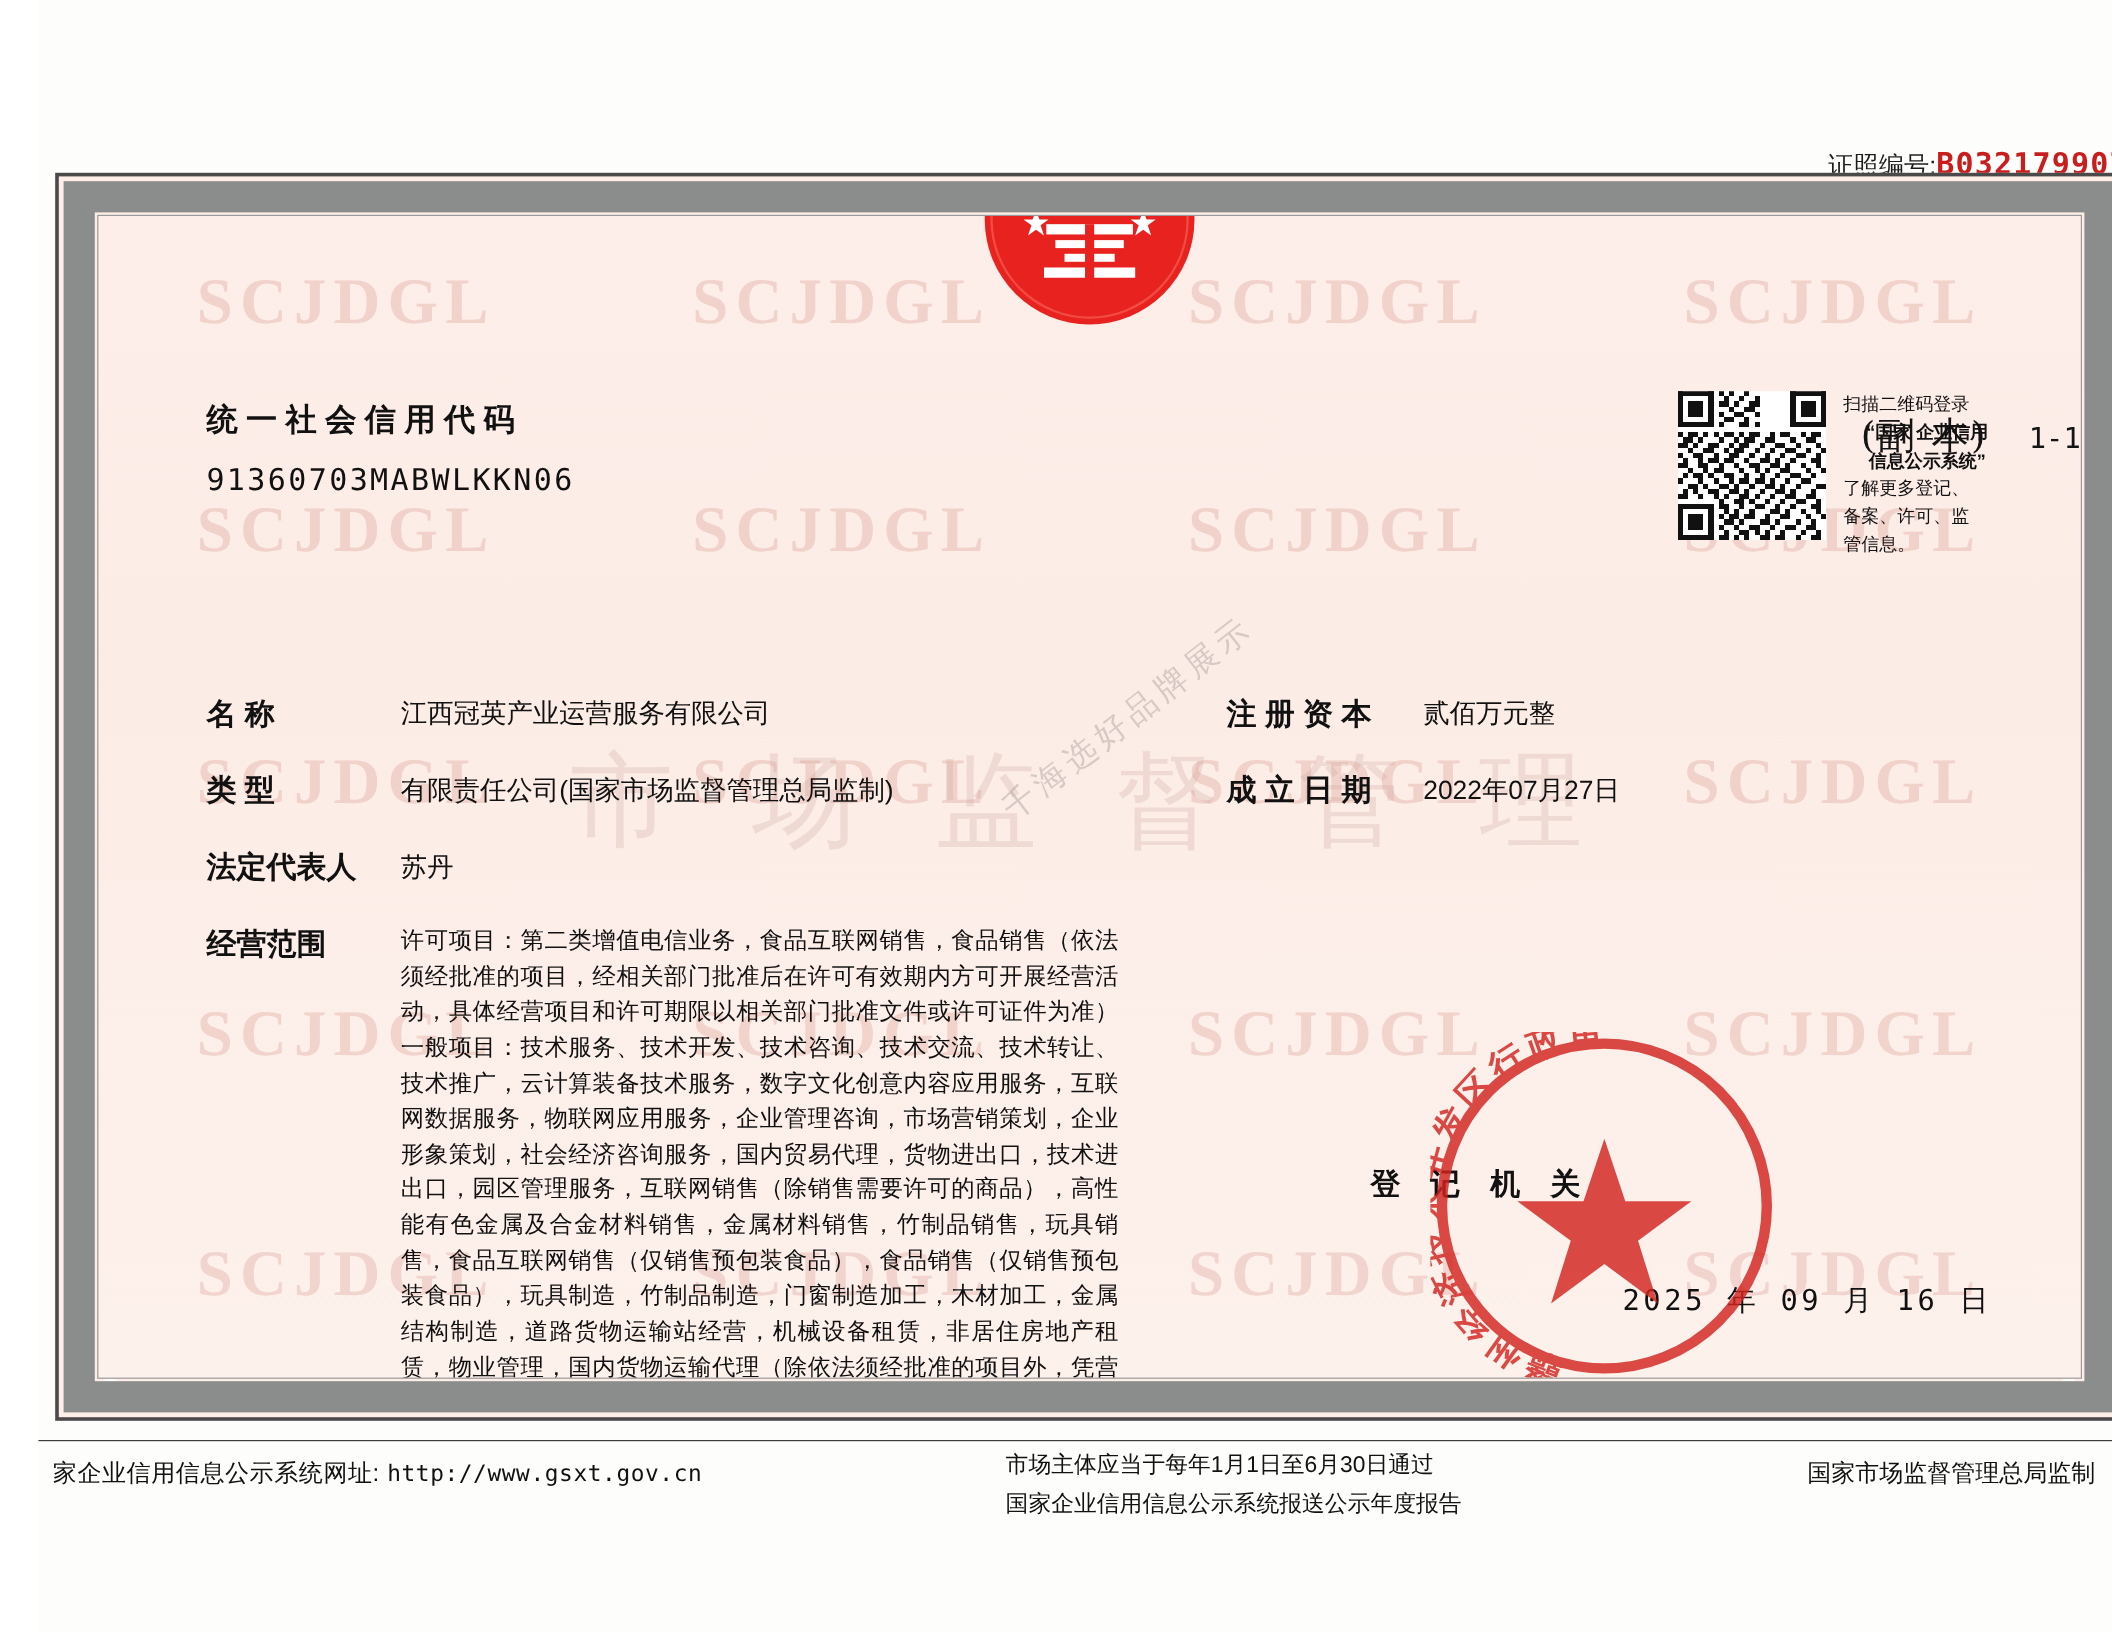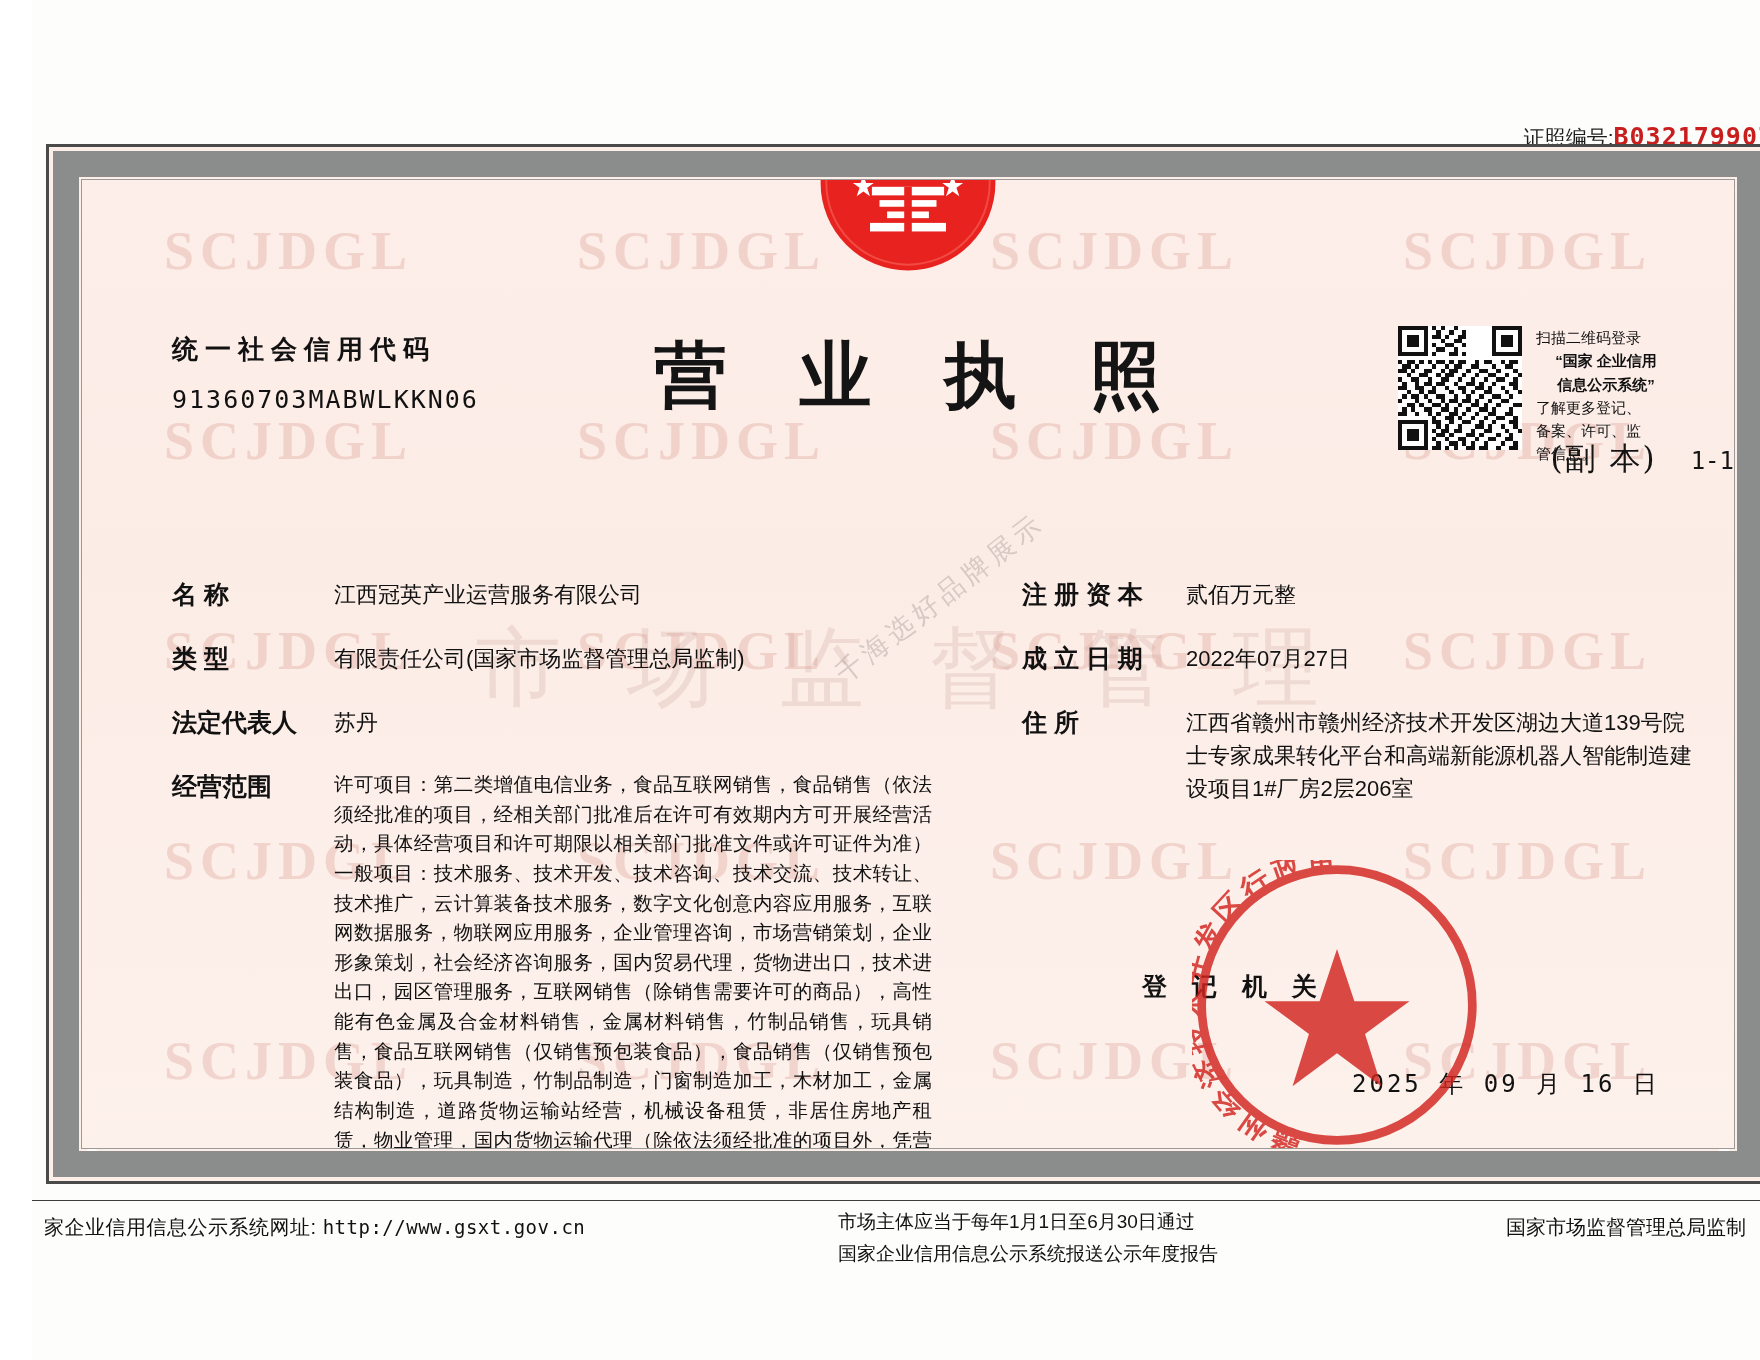--- a/index.html
+++ b/index.html
@@ -370,21 +370,20 @@
         <polygon points="53,92 56,100 64,100 57,105 60,114 53,109 46,114 49,105 42,100 50,100" fill="#fff"></polygon>
         <polygon points="147,92 150,100 158,100 151,105 154,114 147,109 140,114 143,105 136,100 144,100" fill="#fff"></polygon>
         <rect x="62" y="104" width="76" height="9" fill="#fff"></rect>
         <rect x="70" y="118" width="60" height="7" fill="#fff"></rect>
         <rect x="78" y="130" width="44" height="7" fill="#fff"></rect>
         <rect x="60" y="142" width="80" height="9" fill="#fff"></rect>
         <rect x="96" y="104" width="8" height="48" fill="#e8231f"></rect>
       </svg>
 
       <div id="title-block">
-        <div id="main-title">营 业 执 照</div>
         <div id="sub-title-row">
           <span>(副 本)</span><span class="copy-no">1-1</span>
         </div>
       </div>
 
       <div id="credit-block">
         <div id="credit-label">统一社会信用代码</div>
         <div id="credit-value">91360703MABWLKKN06</div>
       </div>
 
@@ -632,24 +631,20 @@
       <div class="field" id="f-capital">
         <div class="f-label lbl-w-right">注 册 资 本</div>
         <div class="f-value val-gap">贰佰万元整</div>
       </div>
 
       <div class="field" id="f-date">
         <div class="f-label lbl-w-right">成 立 日 期</div>
         <div class="f-value val-gap">2022年07月27日</div>
       </div>
 
-      <div class="field" id="f-address">
-        <div class="f-label lbl-w-right">住    所</div>
-        <div class="f-value val-gap">江西省赣州市赣州经济技术开发区湖边大道139号院士专家成果转化平台和高端新能源机器人智能制造建设项目1#厂房2层206室</div>
-      </div>
 
       <div id="registry">登 记 机 关</div>
 
       <svg id="seal" viewBox="0 0 300 300">
         <circle cx="150" cy="150" r="140" fill="none" stroke="#d2241e" stroke-width="9"></circle>
         <polygon fill="#d2241e" points="150,92 168,146 225,146 179,180 196,234 150,200 104,234 121,180 75,146 132,146"></polygon>
         <path id="sealArc" d="M 150,290 A 140,140 0 1 1 150,10" fill="none"></path>
         <text fill="#d2241e" font-size="30" font-family="'Liberation Serif', serif" font-weight="bold" letter-spacing="4">
           <textPath href="#sealArc" startOffset="8%">赣州经济技术开发区行政审批局</textPath>
         </text>

